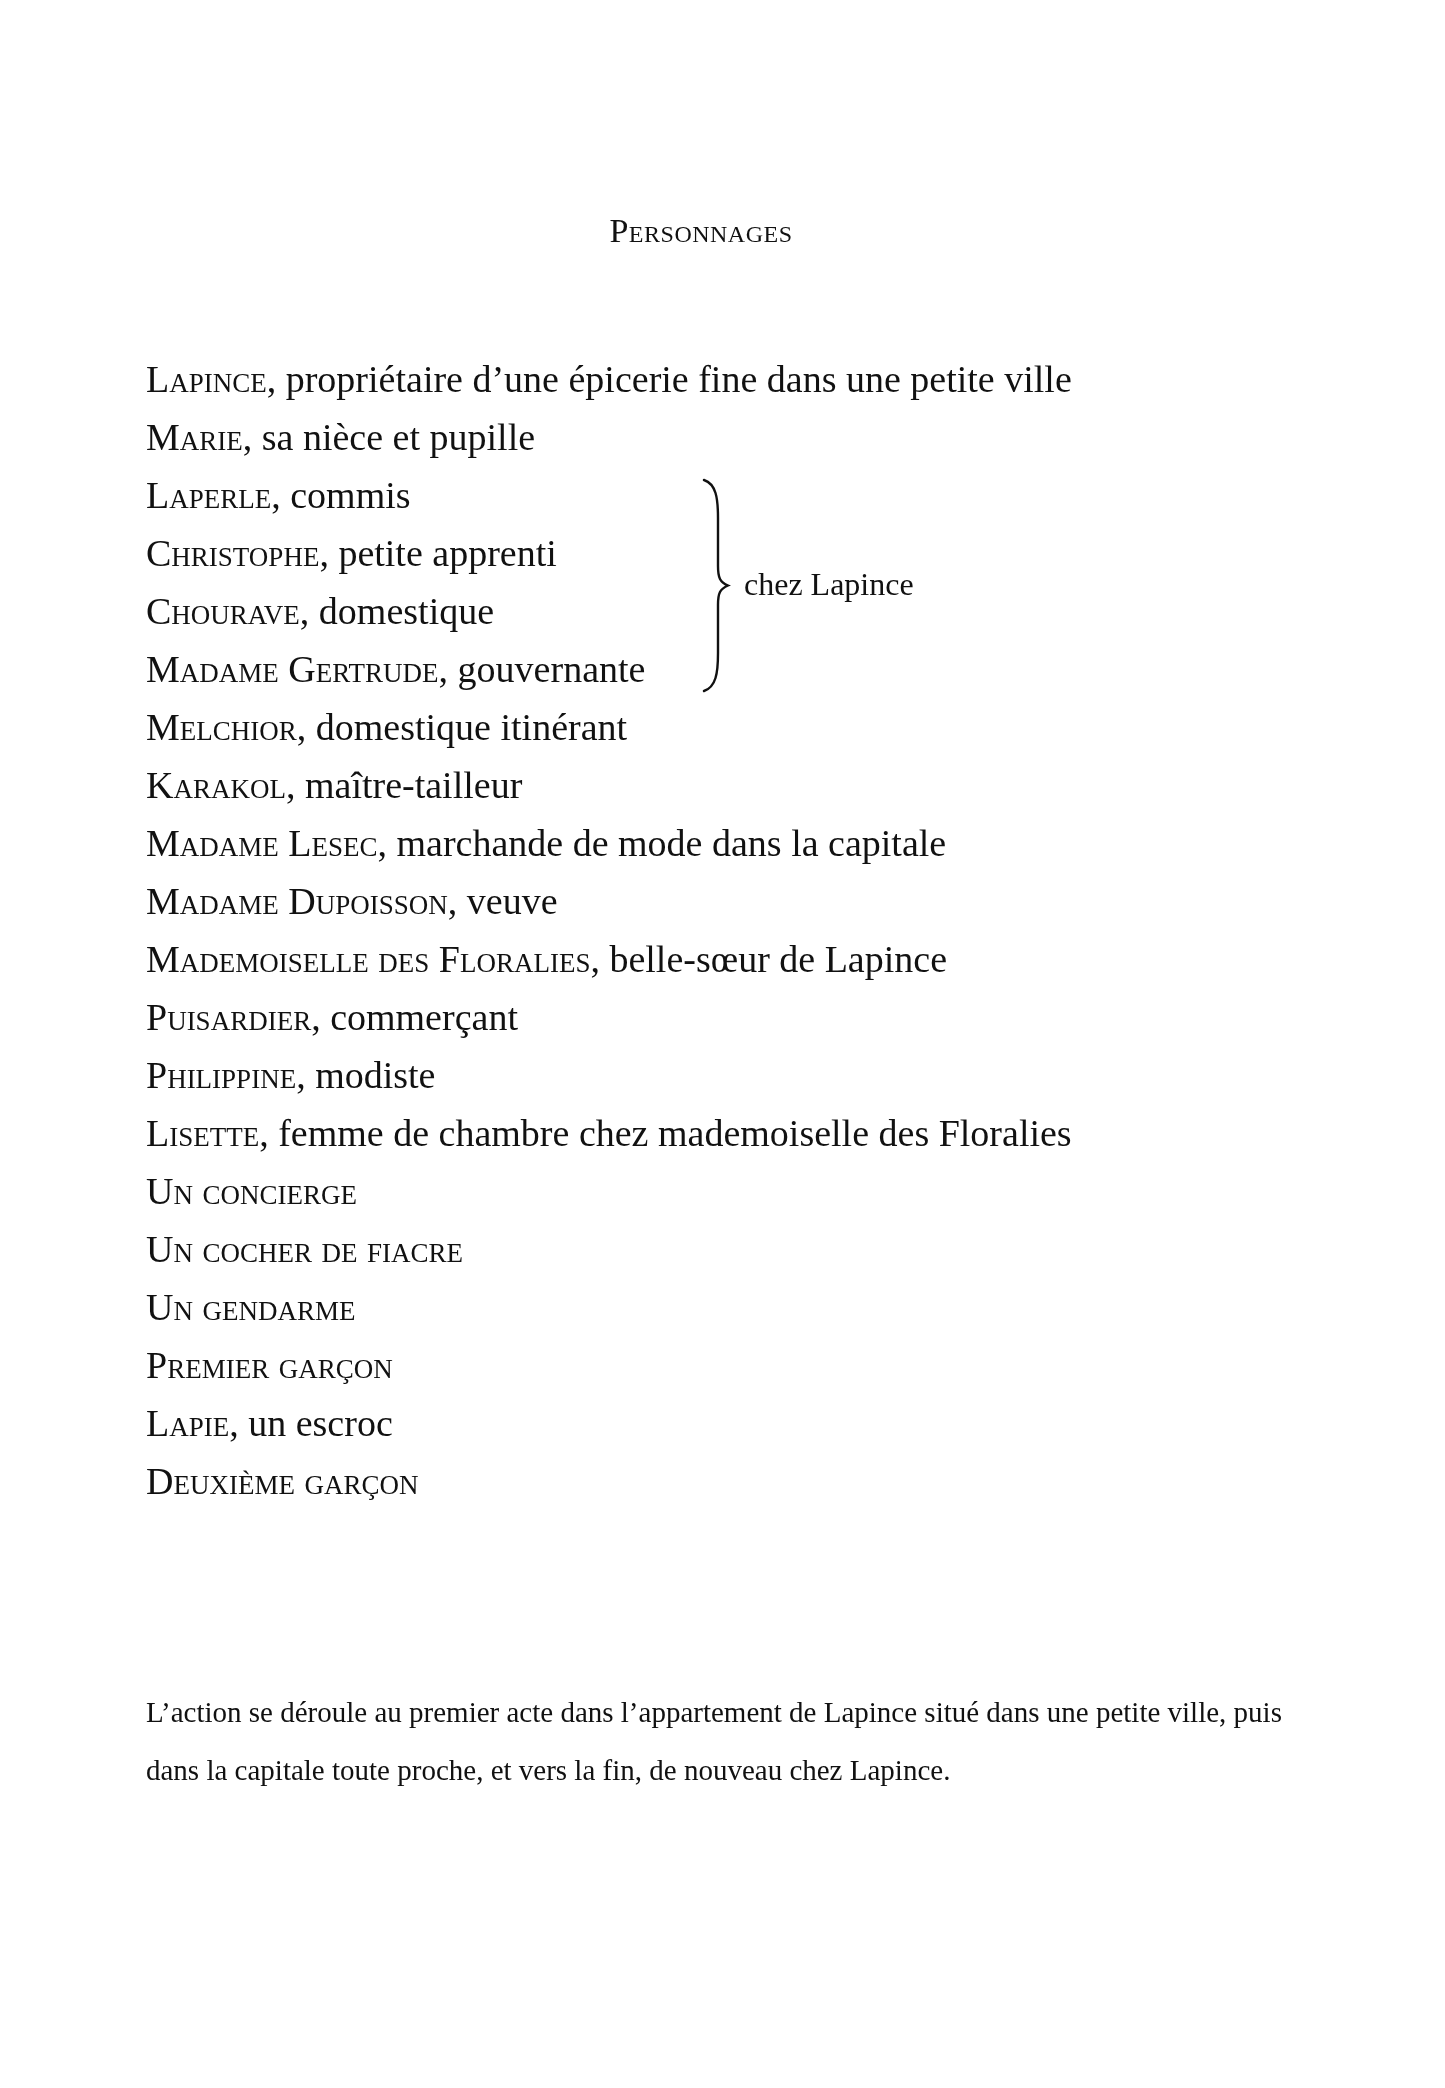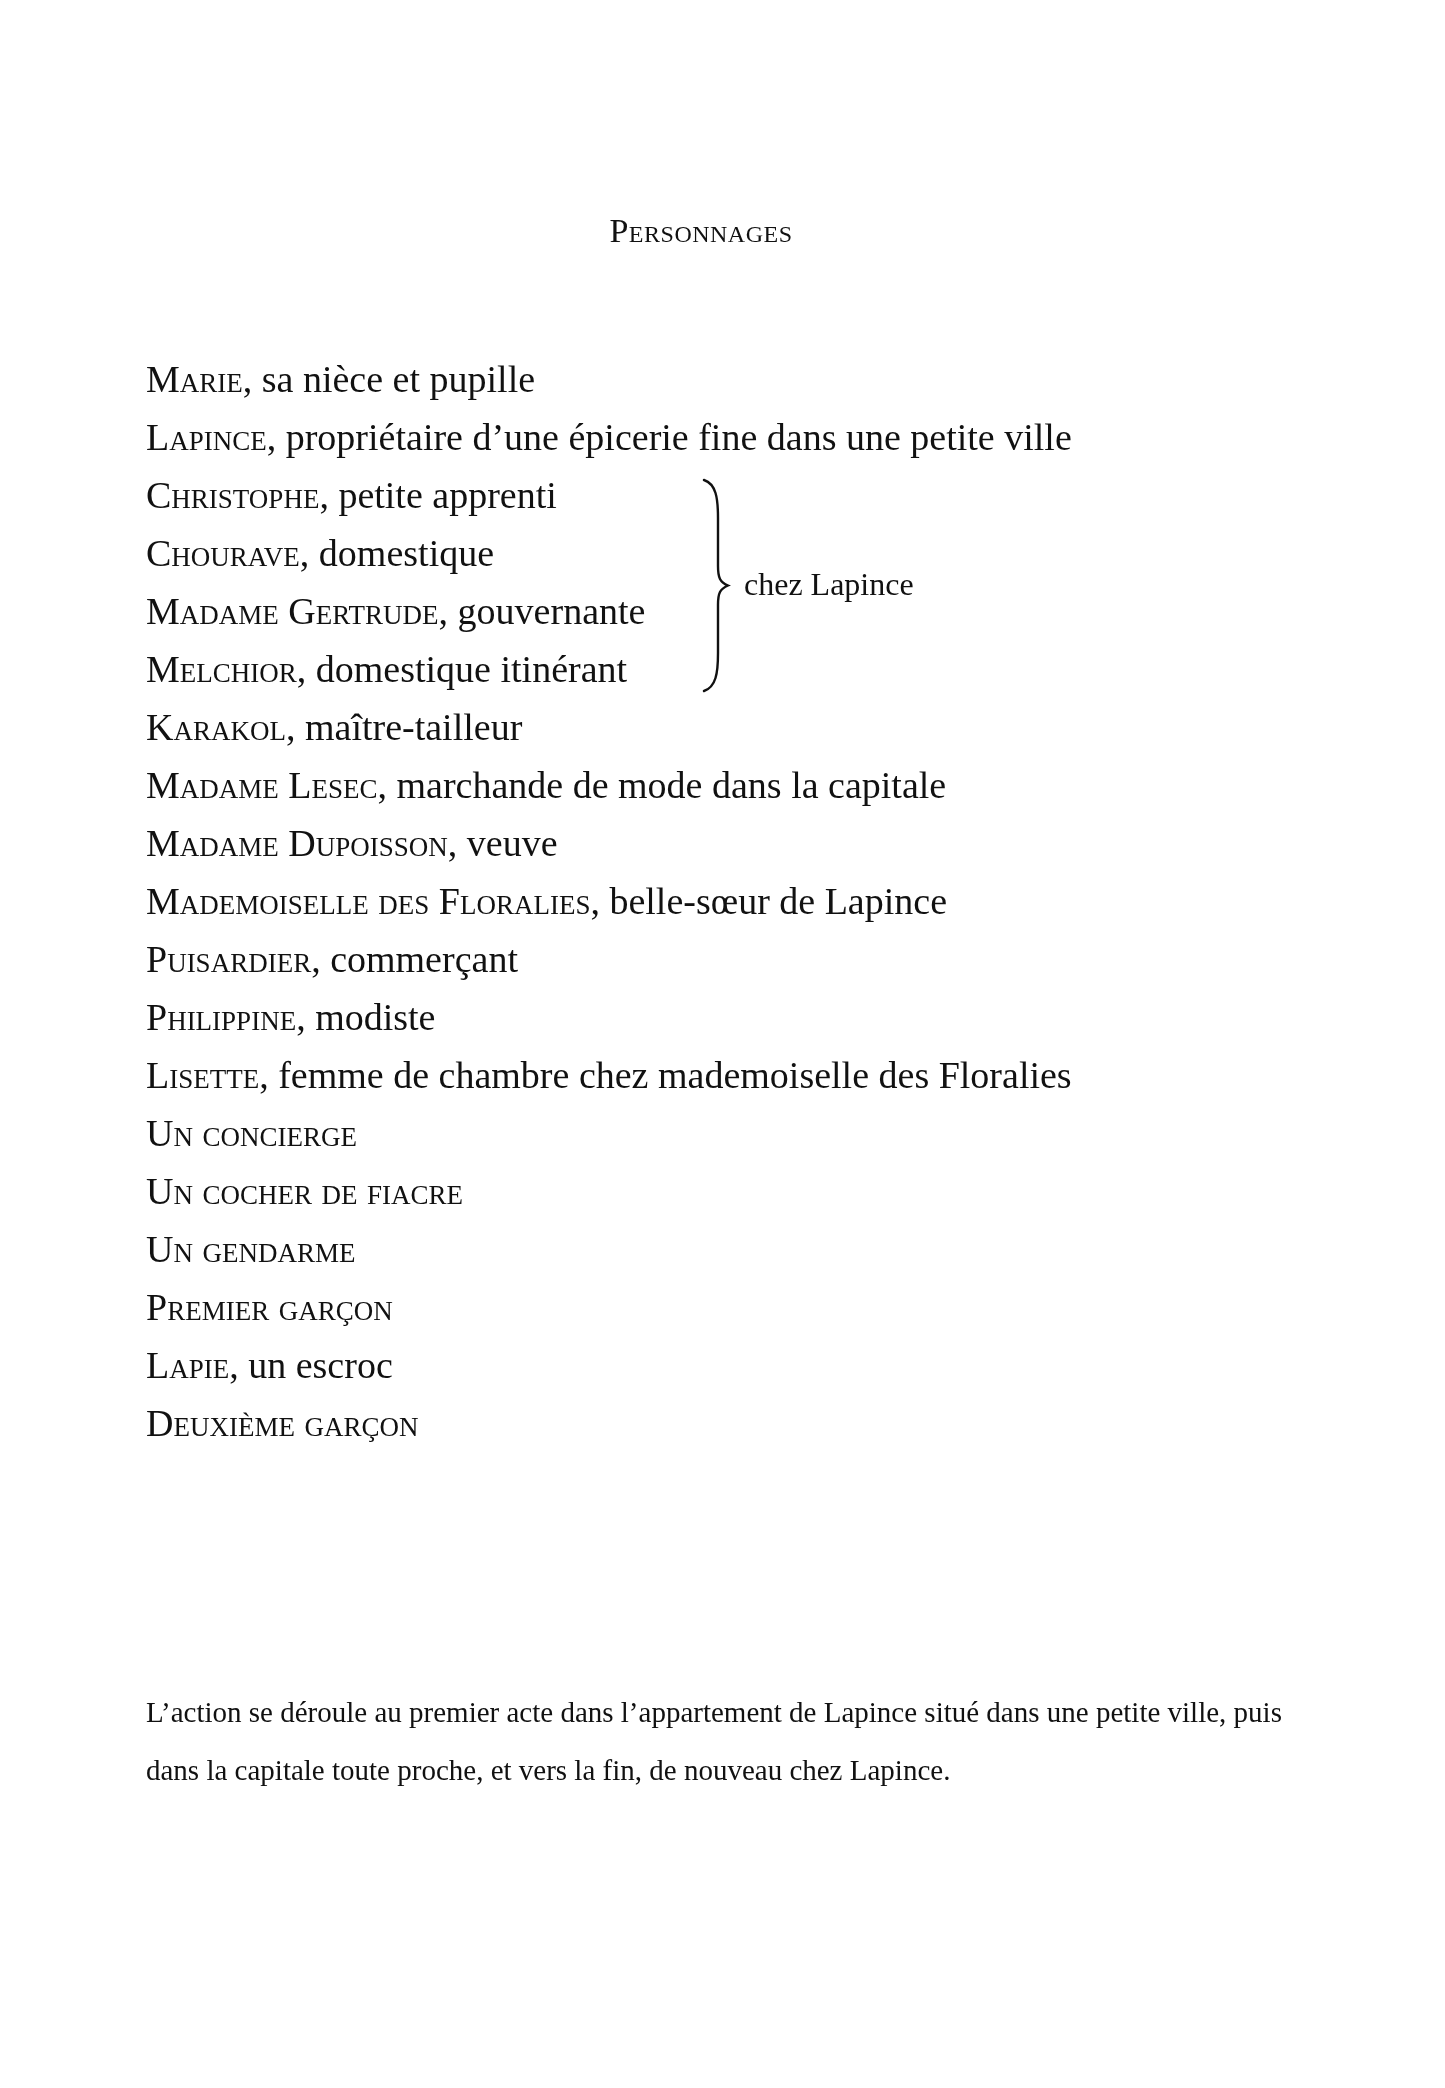--- a/index.html
+++ b/index.html
@@ -73,22 +73,23 @@
     }
   </style>
 </head>
 <body>
 
 <div class="page">
 
   <div class="title">Personnages</div>
 
   <ul class="cast-list">
+    <li class="cast-item"><span class="cast-name">Lapince</span><span>, propriétaire d’une épicerie fine dans une petite ville</span></li>
     <li class="cast-item"><span class="cast-name">Marie</span><span>, sa nièce et pupille</span></li>
-    <li class="cast-item"><span class="cast-name">Lapince</span><span>, propriétaire d’une épicerie fine dans une petite ville</span></li>
+    <li class="cast-item"><span class="cast-name">Laperle</span><span>, commis</span></li>
     <li class="cast-item"><span class="cast-name">Christophe</span><span>, petite apprenti</span></li>
     <li class="cast-item"><span class="cast-name">Chourave</span><span>, domestique</span></li>
     <li class="cast-item"><span class="cast-name">Madame Gertrude</span><span>, gouvernante</span></li>
     <li class="cast-item"><span class="cast-name">Melchior</span><span>, domestique itinérant</span></li>
     <li class="cast-item"><span class="cast-name">Karakol</span><span>, maître-tailleur</span></li>
     <li class="cast-item"><span class="cast-name">Madame Lesec</span><span>, marchande de mode dans la capitale</span></li>
     <li class="cast-item"><span class="cast-name">Madame Dupoisson</span><span>, veuve</span></li>
     <li class="cast-item"><span class="cast-name">Mademoiselle des Floralies</span><span>, belle-sœur de Lapince</span></li>
     <li class="cast-item"><span class="cast-name">Puisardier</span><span>, commerçant</span></li>
     <li class="cast-item"><span class="cast-name">Philippine</span><span>, modiste</span></li>

